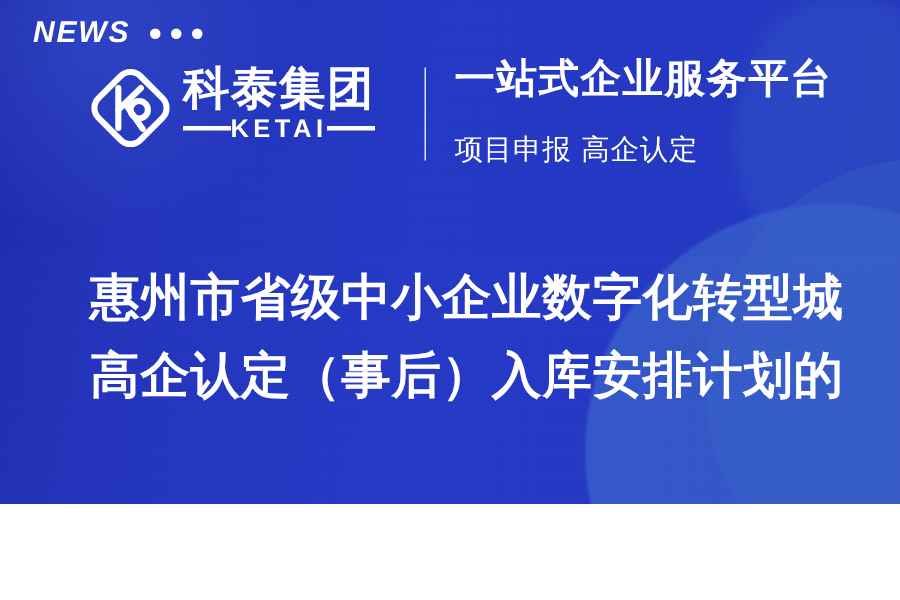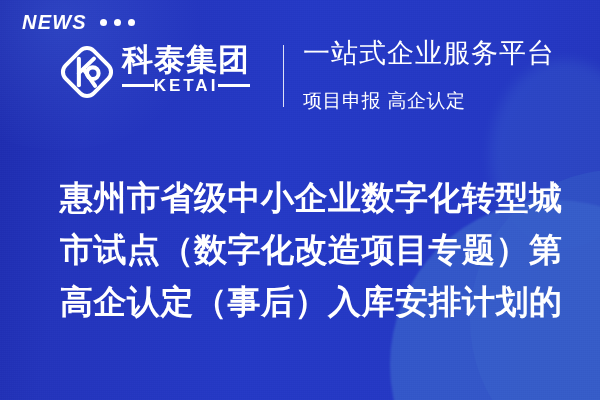--- a/index.html
+++ b/index.html
@@ -9,21 +9,21 @@
   body {
     width: 600px;
     height: 400px;
     overflow: hidden;
     font-family: "Liberation Sans", "DejaVu Sans", sans-serif;
   }
 
   #banner {
     position: relative;
     width: 600px;
-    height: 400px;
+    height: 336px;
     overflow: hidden;
     background: #2136c0;
     background-image:
       linear-gradient(100deg, #1d2bae 0%, #2334bc 16%, #2439c6 46%, #2438c4 78%, #2334bd 100%);
   }
 
   
   #noise {
     position: absolute;
     inset: 0;
@@ -177,21 +177,21 @@
     left: 303px;
     top: 42px;
     display: flex;
     flex-direction: column;
     justify-content: center;
     height: 66px;
   }
   #tagline-main {
     color: #ffffff;
     font-size: 27px;
-    font-weight: 400;
+    font-weight: 700;
     letter-spacing: 1px;
     line-height: 1.12;
     white-space: nowrap;
     font-family: "DejaVu Sans", "Liberation Sans", sans-serif;
   }
   #tagline-sub {
     color: #ffffff;
     font-size: 19px;
     font-weight: 400;
     letter-spacing: .5px;
@@ -264,17 +264,16 @@
 
   <div id="brand-divider"></div>
 
   <div id="tagline-block">
     <span id="tagline-main">一站式企业服务平台</span>
     <span id="tagline-sub">项目申报 高企认定</span>
   </div>
 
   <div id="headline">
     <div class="hl-line">惠州市省级中小企业数字化转型城</div>
-    <div class="hl-line">市试点（数字化改造项目专题）第</div>
     <div class="hl-line">高企认定（事后）入库安排计划的</div>
   </div>
 
 </div>
 
 </body></html>

